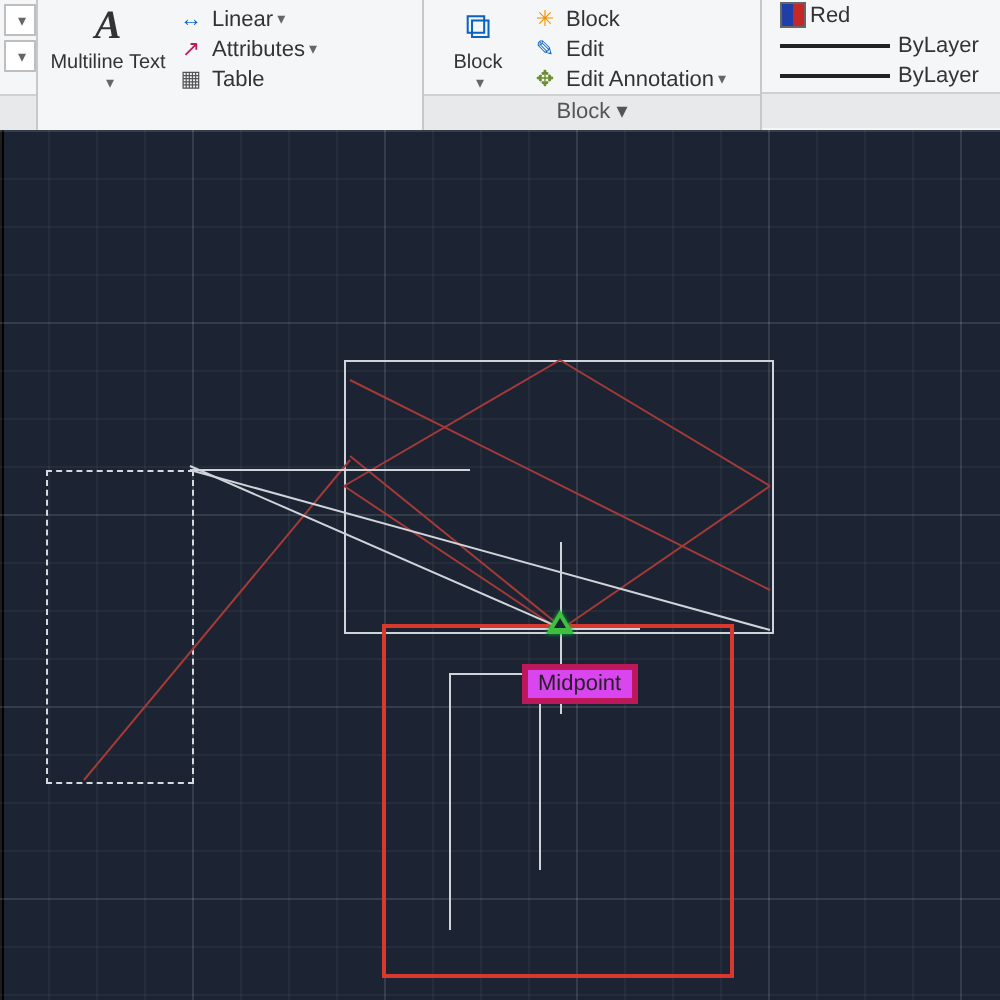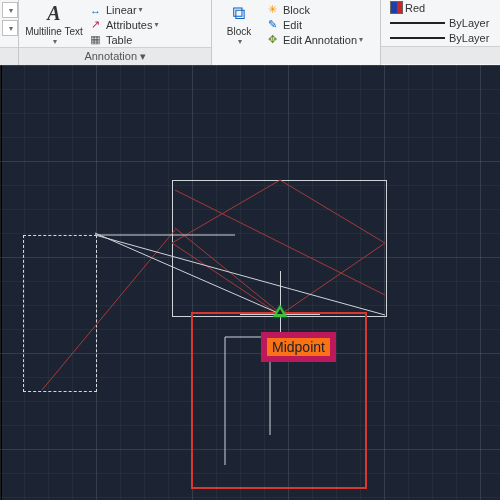--- a/index.html
+++ b/index.html
@@ -29,21 +29,21 @@
     background-size:24px 24px,24px 24px,96px 96px,96px 96px}
   .shape{position:absolute}
   .rect-white{border:1px solid #cfd3da}
   .rect-red{border:2px solid #d9382f}
   .rect-sel{border:1px dashed #d6d9df}
   svg.overlay{position:absolute;inset:0;width:100%;height:100%}
   .pl{stroke:#cfd3da;stroke-width:1;fill:none}
   .rl{stroke:#a53a37;stroke-width:1;fill:none}
   .snap{position:absolute;width:0;height:0;border-left:7px solid transparent;border-right:7px solid transparent;border-bottom:12px solid #3fbf3f;filter:drop-shadow(0 0 1px #0b3)}
   .snap::after{content:"";position:absolute;left:-3px;top:4px;width:0;height:0;border-left:3px solid transparent;border-right:3px solid transparent;border-bottom:5px solid #1c2433}
-  .tip{position:absolute;background:#f97316;border:6px solid #be185d;color:#222;font-size:14px;padding:1px 5px}
+  .tip{position:absolute;background:#d946ef;border:3px solid #be185d;color:#222;font-size:11px;padding:1px 5px}
   .cross-h{position:absolute;height:1px;background:#cfd3da}
   .cross-v{position:absolute;width:1px;background:#cfd3da}
   .leftedge{position:absolute;left:0;top:0;width:2px;height:100%;background:#000}
 </style>
 </head>
 <body>
 
 <div class="ribbon">
 
   <div class="group" style="width:18px">
@@ -75,21 +75,20 @@
           <span class="ico16" style="color:#c2185b">↗</span>
           <span>Attributes</span>
             <span class="dd">▾</span>
         </div>
         <div class="smallbtn">
           <span class="ico16" style="color:#555">▦</span>
           <span>Table</span>
         </div>
       </div>
     </div>
-    <div class="group-title">Annotation ▾</div>
   </div>
 
   <div class="group" style="width:168px">
     <div class="group-body">
       <div class="bigbtn" style="width:42px">
         <div class="ico32" style="color:#0a62c4;font-size:18px">⧉</div>
         <div class="lbl">Block</div>
         <span class="dd">▾</span>
       </div>
       <div class="col">
@@ -101,20 +100,21 @@
           <span class="ico16" style="color:#0a62c4">✎</span>
           <span>Edit</span>
         </div>
         <div class="smallbtn">
           <span class="ico16" style="color:#6a8f2f">✥</span>
           <span>Edit Annotation</span>
             <span class="dd">▾</span>
         </div>
       </div>
     </div>
+    <div class="group-title">Block ▾</div>
   </div>
 
   <div class="group" style="flex:1;border-right:none">
     <div class="group-body" style="flex-direction:column;align-items:flex-start;padding-top:0">
       <div class="layer-row">
         <span class="sw" style="background:linear-gradient(90deg,#1f3ea8 50%,#c62828 50%)"></span>
         <span>Red</span>
       </div>
       <div class="layer-row">
         <span class="ll"></span>

